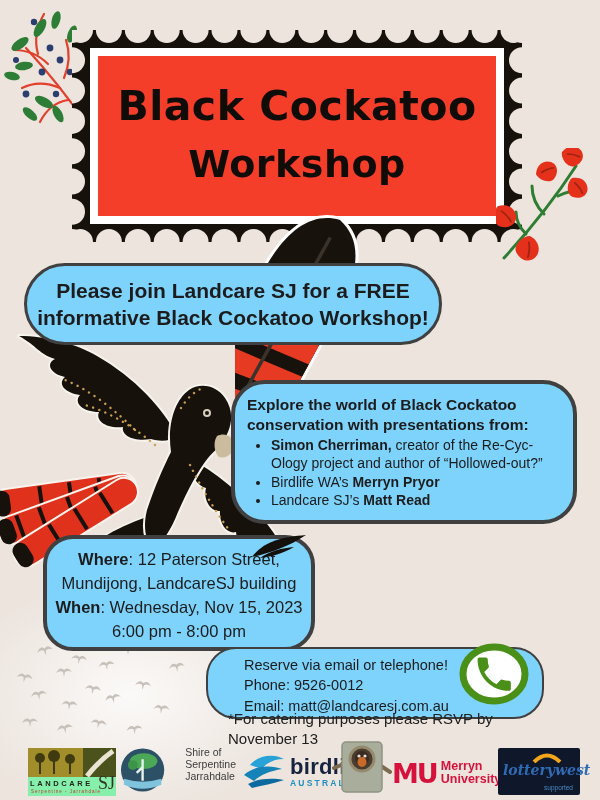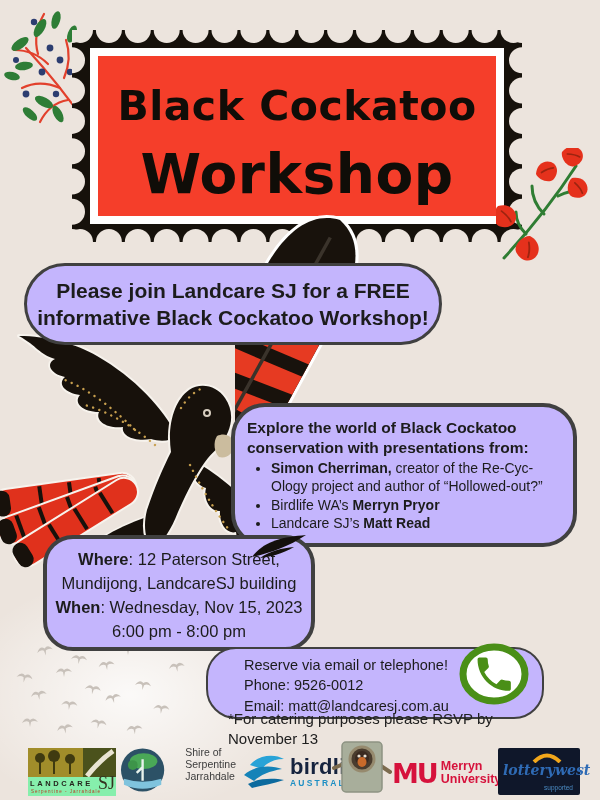--- a/index.html
+++ b/index.html
@@ -9,28 +9,28 @@
 
   
   .glow{left:-50px;top:570px;width:360px;height:250px;
     background:radial-gradient(ellipse at center,rgba(255,255,255,.8),rgba(255,255,255,0) 68%);}
 
   
   .stamp-wrap{left:72px;top:30px;width:450px;height:212px;}
   .stamp-title{left:72px;top:30px;width:450px;height:212px;text-align:center;
     font-family:"DejaVu Sans",sans-serif;font-weight:800;color:#100d08;pointer-events:none;}
   .stamp-title .t1{position:absolute;left:0;top:52px;width:100%;font-size:41px;letter-spacing:.5px;}
-  .stamp-title .t2{position:absolute;left:0;top:112px;width:100%;font-size:55px;letter-spacing:.5px;}
+  .stamp-title .t2{position:absolute;left:0;top:112px;width:100%;font-size:38px;letter-spacing:.5px;}
 
   
-  .bubble{background:#c4b5fd;border:4px solid #404040;box-sizing:border-box;color:#1c1c1c;}
+  .bubble{background:#7dd3fc;border:4px solid #404040;box-sizing:border-box;color:#1c1c1c;}
   .intro{left:24px;top:263px;width:418px;height:82px;border-radius:44px;border-width:3.5px;
     display:flex;align-items:center;justify-content:center;text-align:center;
     font-size:21px;font-weight:700;line-height:1.3;white-space:pre-line;}
-  .explore{left:231px;top:403px;width:346px;height:144px;border-radius:34px;padding:11px 8px 6px 12px;}
+  .explore{left:231px;top:380px;width:346px;height:144px;border-radius:34px;padding:11px 8px 6px 12px;}
   .explore .hd{font-size:15.5px;font-weight:700;line-height:1.3;white-space:pre-line;}
   .explore ul{margin:1px 0 0 0;padding:0 0 0 24px;list-style:disc;}
   .explore li{font-size:14px;line-height:1.3;}
   .explore li span{white-space:pre-wrap;}
   .b{font-weight:700;}
   .where{left:43px;top:535px;width:272px;height:116px;border-radius:30px;padding:9px 4px;
     text-align:center;font-size:16.5px;line-height:1.45;}
   .reserve{left:206px;top:647px;width:338px;height:72px;border-radius:30px;border-width:2.5px;
     padding:6px 0 0 36px;font-size:14.5px;line-height:1.4;}
   .rsvp{left:228px;top:709px;width:282px;font-size:15px;line-height:1.35;color:#202020;white-space:pre-line;}

